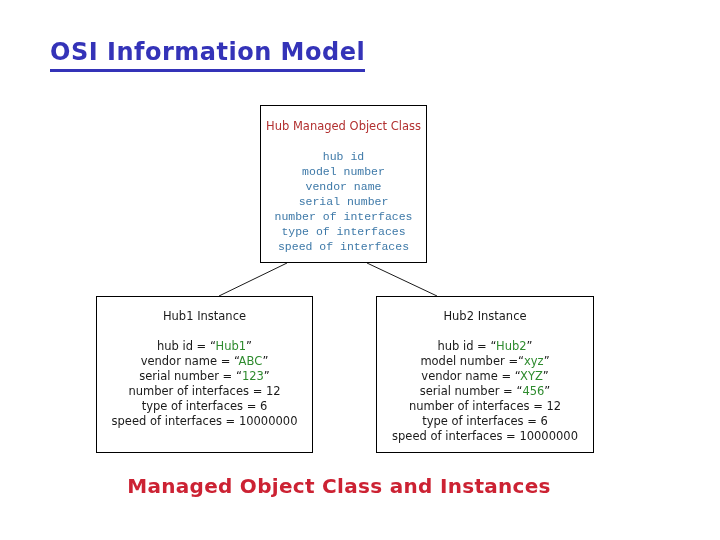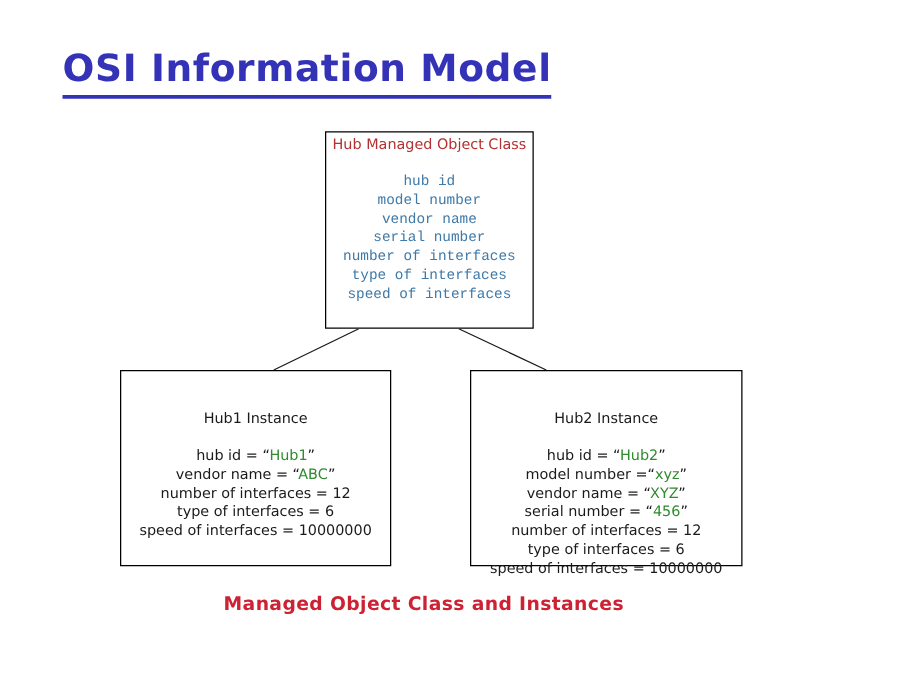--- a/index.html
+++ b/index.html
@@ -13,21 +13,21 @@
     height: 540px;
     background: #ffffff;
     overflow: hidden;
     font-family: "DejaVu Sans", "Liberation Sans", sans-serif;
   }
   .title {
     position: absolute;
     left: 50px;
     top: 38px;
     margin: 0;
-    font-size: 30px;
+    font-size: 24px;
     font-weight: bold;
     letter-spacing: 0.5px;
     color: #3433b8;
     border-bottom: 3px solid #3433b8;
     padding-bottom: 3px;
     white-space: nowrap;
   }
   .connectors {
     position: absolute;
     left: 0;
@@ -48,41 +48,41 @@
     text-align: center;
     font-size: 11.5px;
     line-height: 15px;
     color: #1a1a1a;
   }
   .class-box {
     left: 260px;
     top: 105px;
     width: 167px;
     height: 158px;
-    padding-top: 2px;
+    padding-top: 13px;
   }
   .instance-box {
     top: 296px;
     height: 157px;
-    padding-top: 30px;
+    padding-top: 12px;
   }
   .instance-box.left  { left: 96px;  width: 217px; }
   .instance-box.right { left: 376px; width: 218px; }
   .class-name  { color: #b23030; white-space: nowrap; }
   .attr        { color: #3e79a8; white-space: nowrap; font-family: Liberation Mono, monospace; }
   .inst-title  { color: #1a1a1a; white-space: nowrap; }
   .spacer      { height: 15px; }
   .prop-line   { white-space: nowrap; }
   .val         { color: #2e8b2e; }
   .caption {
     position: absolute;
     left: 339px;
     top: 474px;
     transform: translateX(-50%);
-    font-size: 15px;
+    font-size: 20px;
     font-weight: bold;
     letter-spacing: 0.3px;
     color: #cc2233;
     white-space: nowrap;
   }
 </style>
 </head>
 <body>
 
 <div class="slide">
@@ -104,20 +104,21 @@
     <div class="attr">number of interfaces</div>
     <div class="attr">type of interfaces</div>
     <div class="attr">speed of interfaces</div>
   </div>
 
   <div class="box instance-box left">
     <div class="inst-title">Hub1 Instance</div>
     <div class="spacer"></div>
     <div class="prop-line"><span>hub id = “</span><span class="val">Hub1</span><span>”</span></div>
     <div class="prop-line"><span>vendor name = “</span><span class="val">ABC</span><span>”</span></div>
+    <div class="prop-line"><span>serial number = “</span><span class="val">123</span><span>”</span></div>
     <div class="prop-line"><span>number of interfaces = 12</span></div>
     <div class="prop-line"><span>type of interfaces = 6</span></div>
     <div class="prop-line"><span>speed of interfaces = 10000000</span></div>
   </div>
 
   <div class="box instance-box right">
     <div class="inst-title">Hub2 Instance</div>
     <div class="spacer"></div>
     <div class="prop-line"><span>hub id = “</span><span class="val">Hub2</span><span>”</span></div>
     <div class="prop-line"><span>model number =“</span><span class="val">xyz</span><span>”</span></div>

